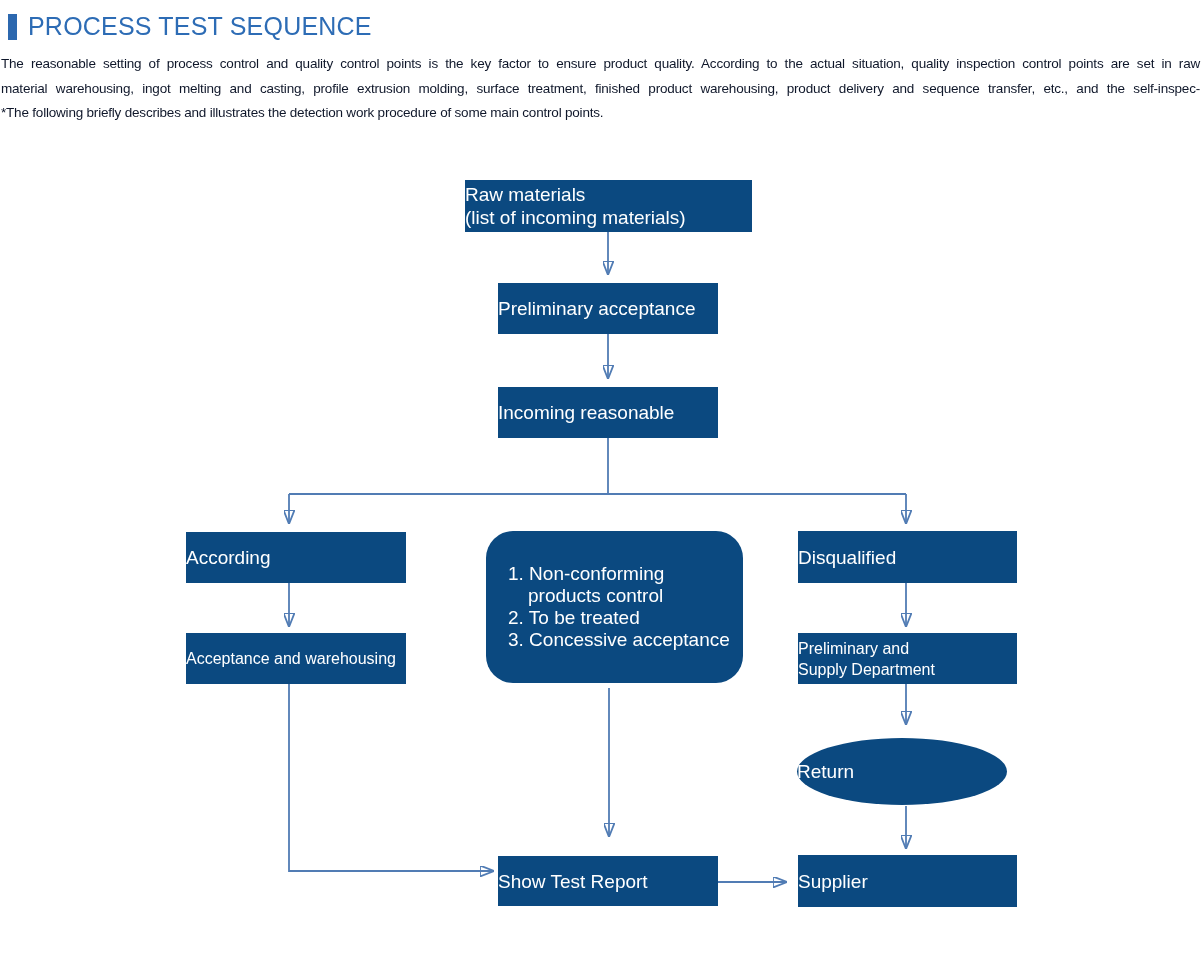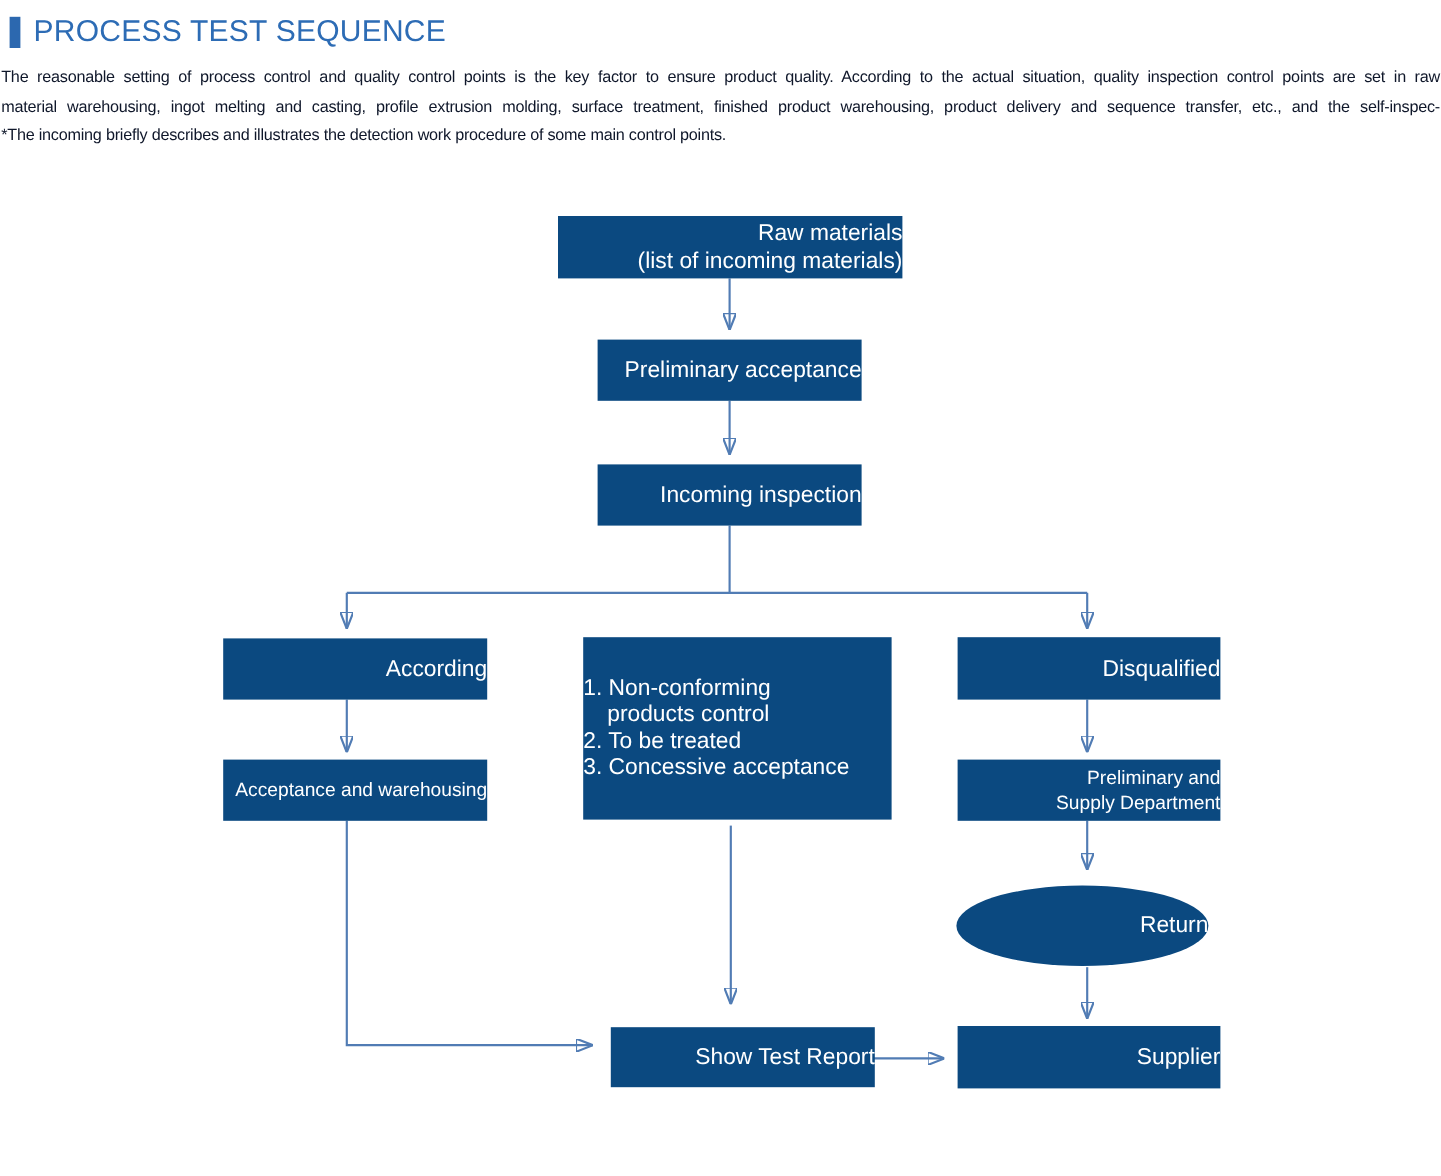--- a/index.html
+++ b/index.html
@@ -23,44 +23,44 @@
     font-size:13.5px; line-height:24.5px; color:#0f172a;
     letter-spacing:-0.2px;
   }
   .intro .line { white-space:normal; }
   .intro .line.j { text-align:justify; text-align-last:justify; }
   
   .connectors { position:absolute; left:0; top:0; pointer-events:none; }
   .connectors path { fill:none; stroke:#517cb4; stroke-width:1.8px; }
   .node {
     position:absolute; background:#0b4980; color:#ffffff;
-    display:flex; flex-direction:column; align-items:flex-end; justify-content:center;
+    display:flex; flex-direction:column; align-items:flex-start; justify-content:center;
     text-align:center; font-size:19px; line-height:23px;
   }
   .node .ln { display:block; }
   .node.small-text { font-size:16px; line-height:21px; }
   .node.ellipse { border-radius:50%; }
   .node.list {
     align-items:flex-start; justify-content:center;
-    text-align:left; box-sizing:border-box; line-height:22px;
+    text-align:left; padding-left:22px; box-sizing:border-box; line-height:22px;border-radius:27px;
   }
   .node.list .cont { padding-left:20px; }
 </style>
 </head>
 <body>
 
 <div class="page">
 
   <div class="accent-bar"></div>
   <h1 class="page-title">PROCESS TEST SEQUENCE</h1>
 
   <div class="intro">
     <div class="line j">The reasonable setting of process control and quality control points is the key factor to ensure product quality. According to the actual situation, quality inspection control points are set in raw</div>
     <div class="line j">material warehousing, ingot melting and casting, profile extrusion molding, surface treatment, finished product warehousing, product delivery and sequence transfer, etc., and the self-inspec-</div>
-    <div class="line">*The incoming briefly describes and illustrates the detection work procedure of some main control points.</div>
+    <div class="line">*The following briefly describes and illustrates the detection work procedure of some main control points.</div>
   </div>
 
   <svg class="connectors" width="1201" height="980" viewBox="0 0 1201 980">
     <defs>
       <marker id="ah" viewBox="0 0 14 11" refX="14" refY="5.5" markerWidth="14" markerHeight="11" markerUnits="userSpaceOnUse" orient="auto">
         <path d="M0 0 L14 5.5 L0 11 Z" fill="#1a4d92" stroke="none"></path>
       </marker>
     </defs>
     <path d="M608 232 L608 275" marker-end="url(#ah)"></path>
     <path d="M608 334 L608 379" marker-end="url(#ah)"></path>
@@ -80,21 +80,21 @@
   <div class="node" style="left:465px; top:180px; width:287px; height:52px;">
     <span class="ln">Raw materials</span>
     <span class="ln">(list of incoming materials)</span>
   </div>
 
   <div class="node" style="left:498px; top:283px; width:220px; height:51px;">
     <span class="ln">Preliminary acceptance</span>
   </div>
 
   <div class="node" style="left:498px; top:387px; width:220px; height:51px;">
-    <span class="ln">Incoming inspection</span>
+    <span class="ln">Incoming reasonable</span>
   </div>
 
   <div class="node" style="left:186px; top:532px; width:220px; height:51px;">
     <span class="ln">According</span>
   </div>
 
   <div class="node list" style="left:486px; top:531px; width:257px; height:152px;">
     <span class="ln">1. Non-conforming</span>
     <span class="ln cont">products control</span>
     <span class="ln">2. To be treated</span>
@@ -111,21 +111,21 @@
 
   <div class="node small-text" style="left:798px; top:633px; width:219px; height:51px;">
     <span class="ln">Preliminary and</span>
     <span class="ln">Supply Department</span>
   </div>
 
   <div class="node ellipse" style="left:797px; top:738px; width:210px; height:67px;">
     <span class="ln">Return</span>
   </div>
 
-  <div class="node" style="left:498px; top:856px; width:220px; height:50px;margin-left:11px;">
+  <div class="node" style="left:498px; top:856px; width:220px; height:50px;">
     <span class="ln">Show Test Report</span>
   </div>
 
   <div class="node" style="left:798px; top:855px; width:219px; height:52px;">
     <span class="ln">Supplier</span>
   </div>
 
 </div>
 
 </body></html>

